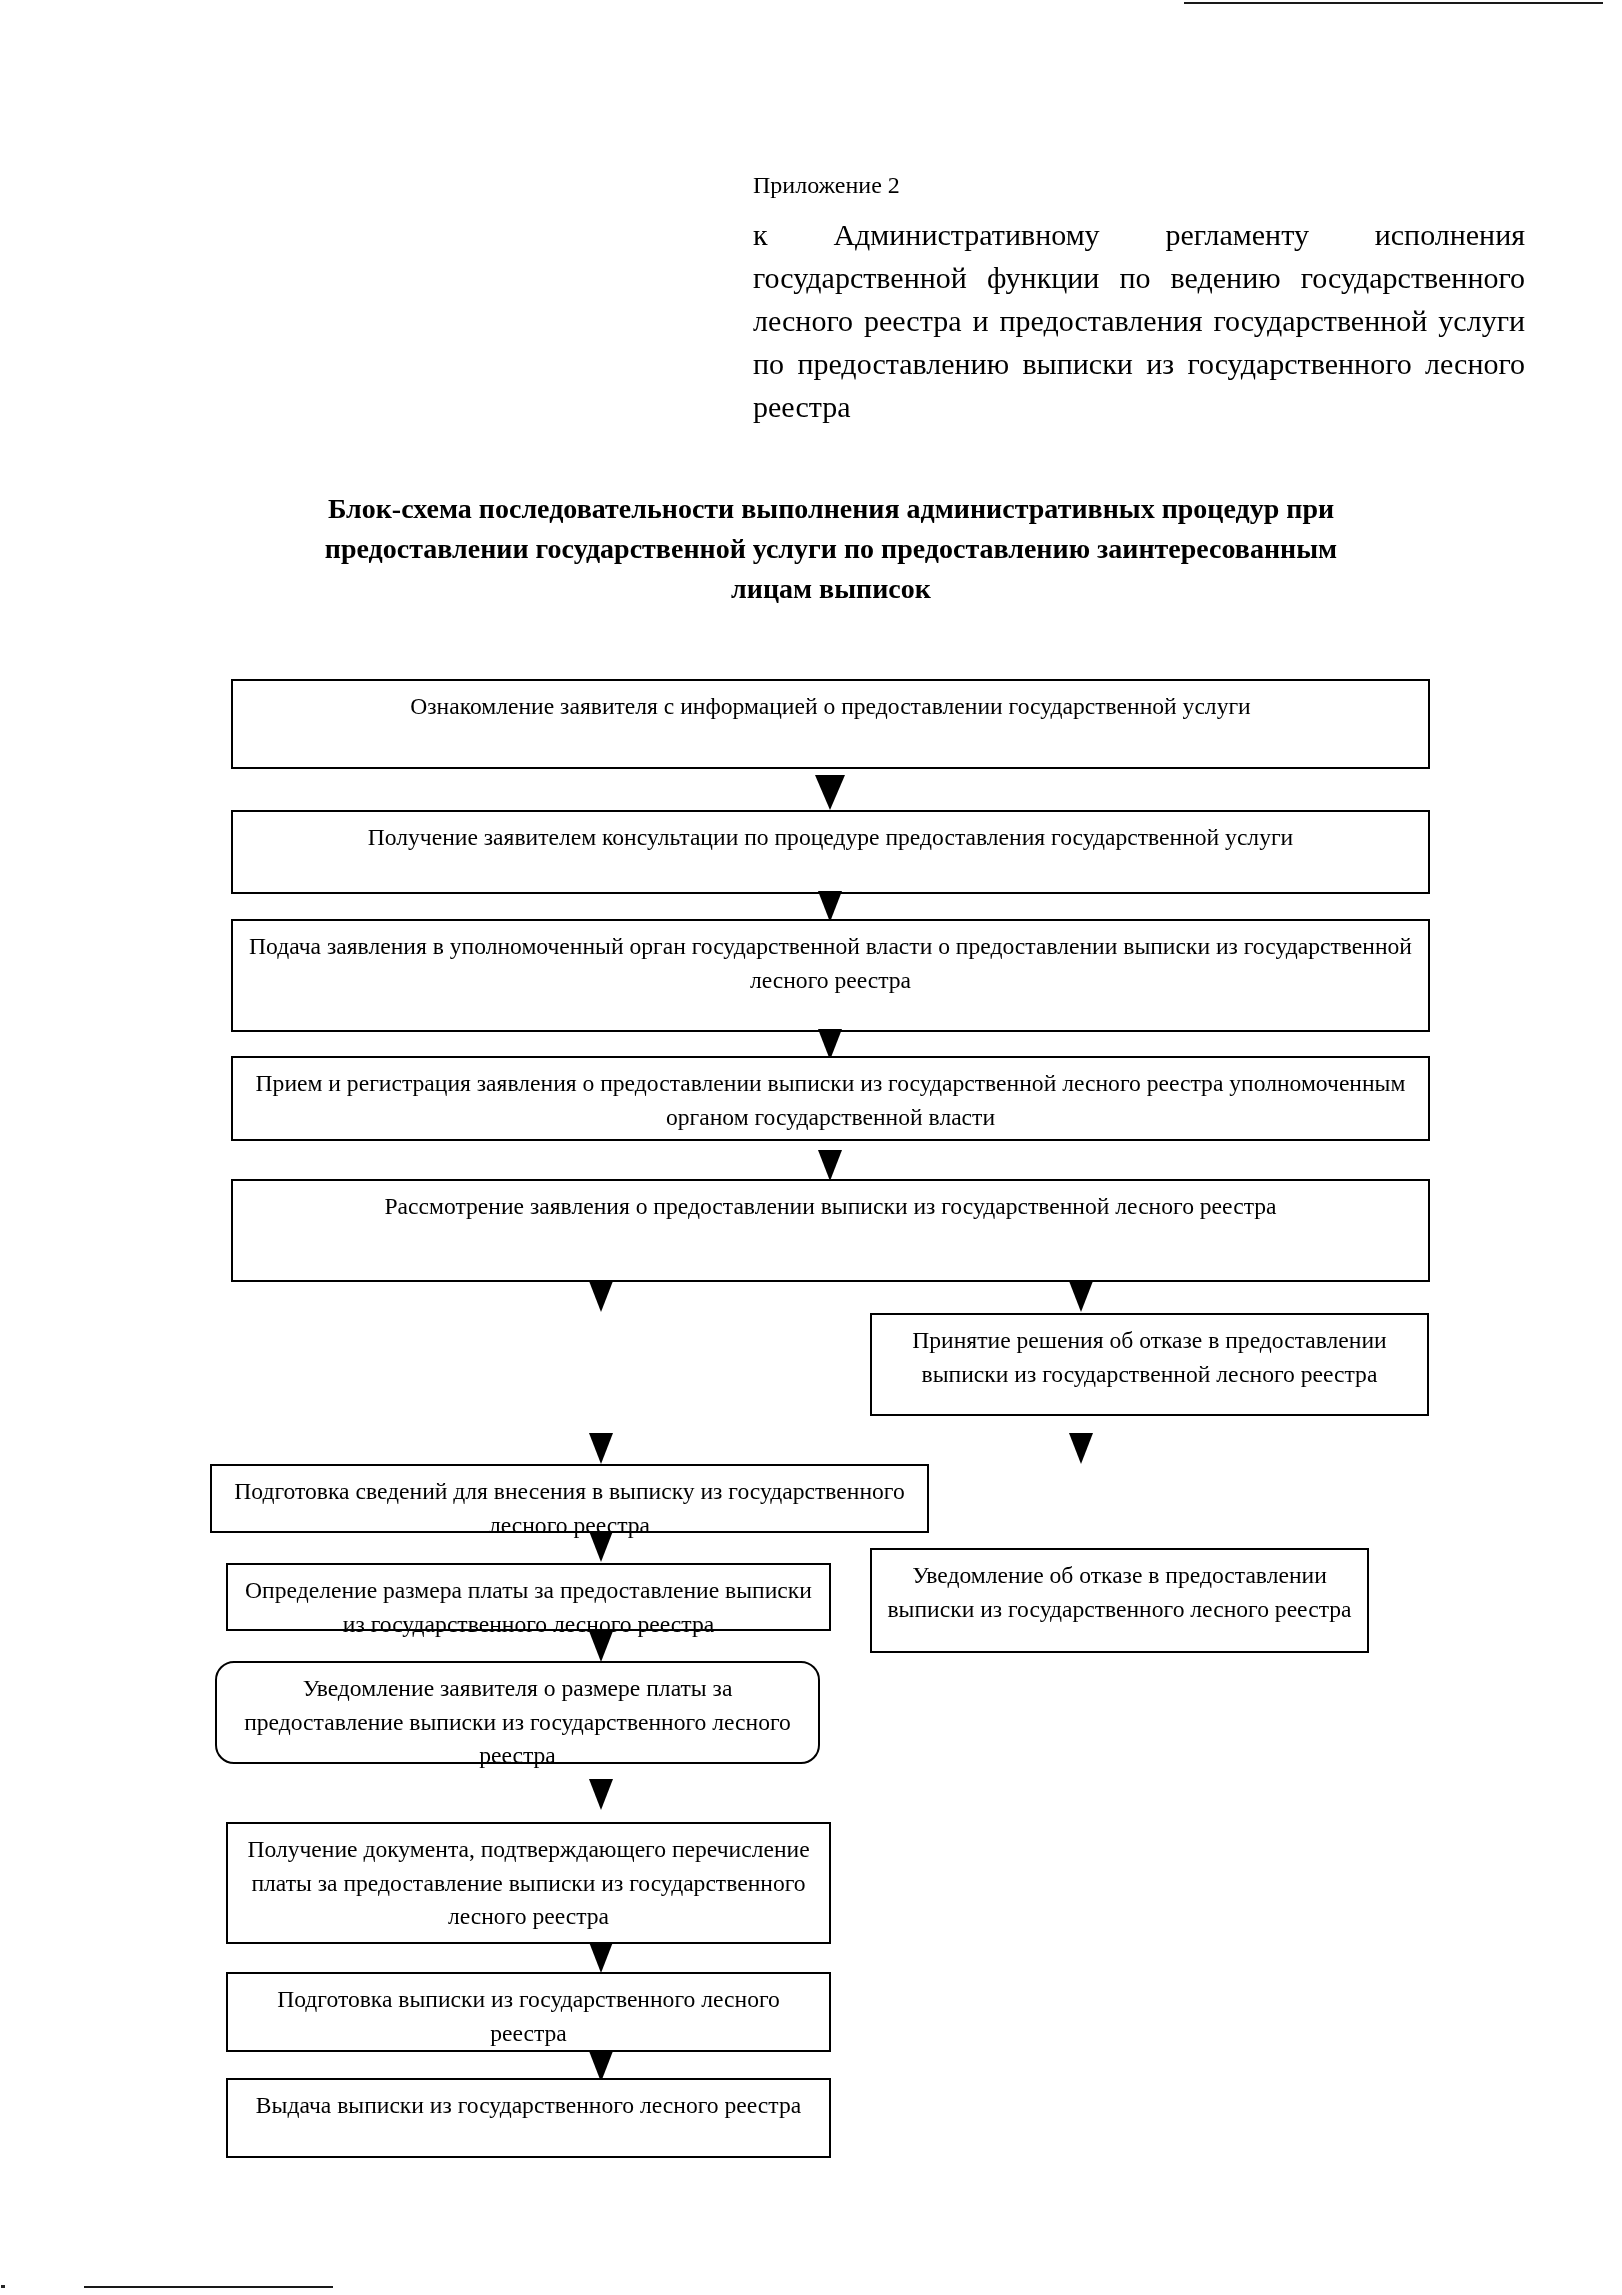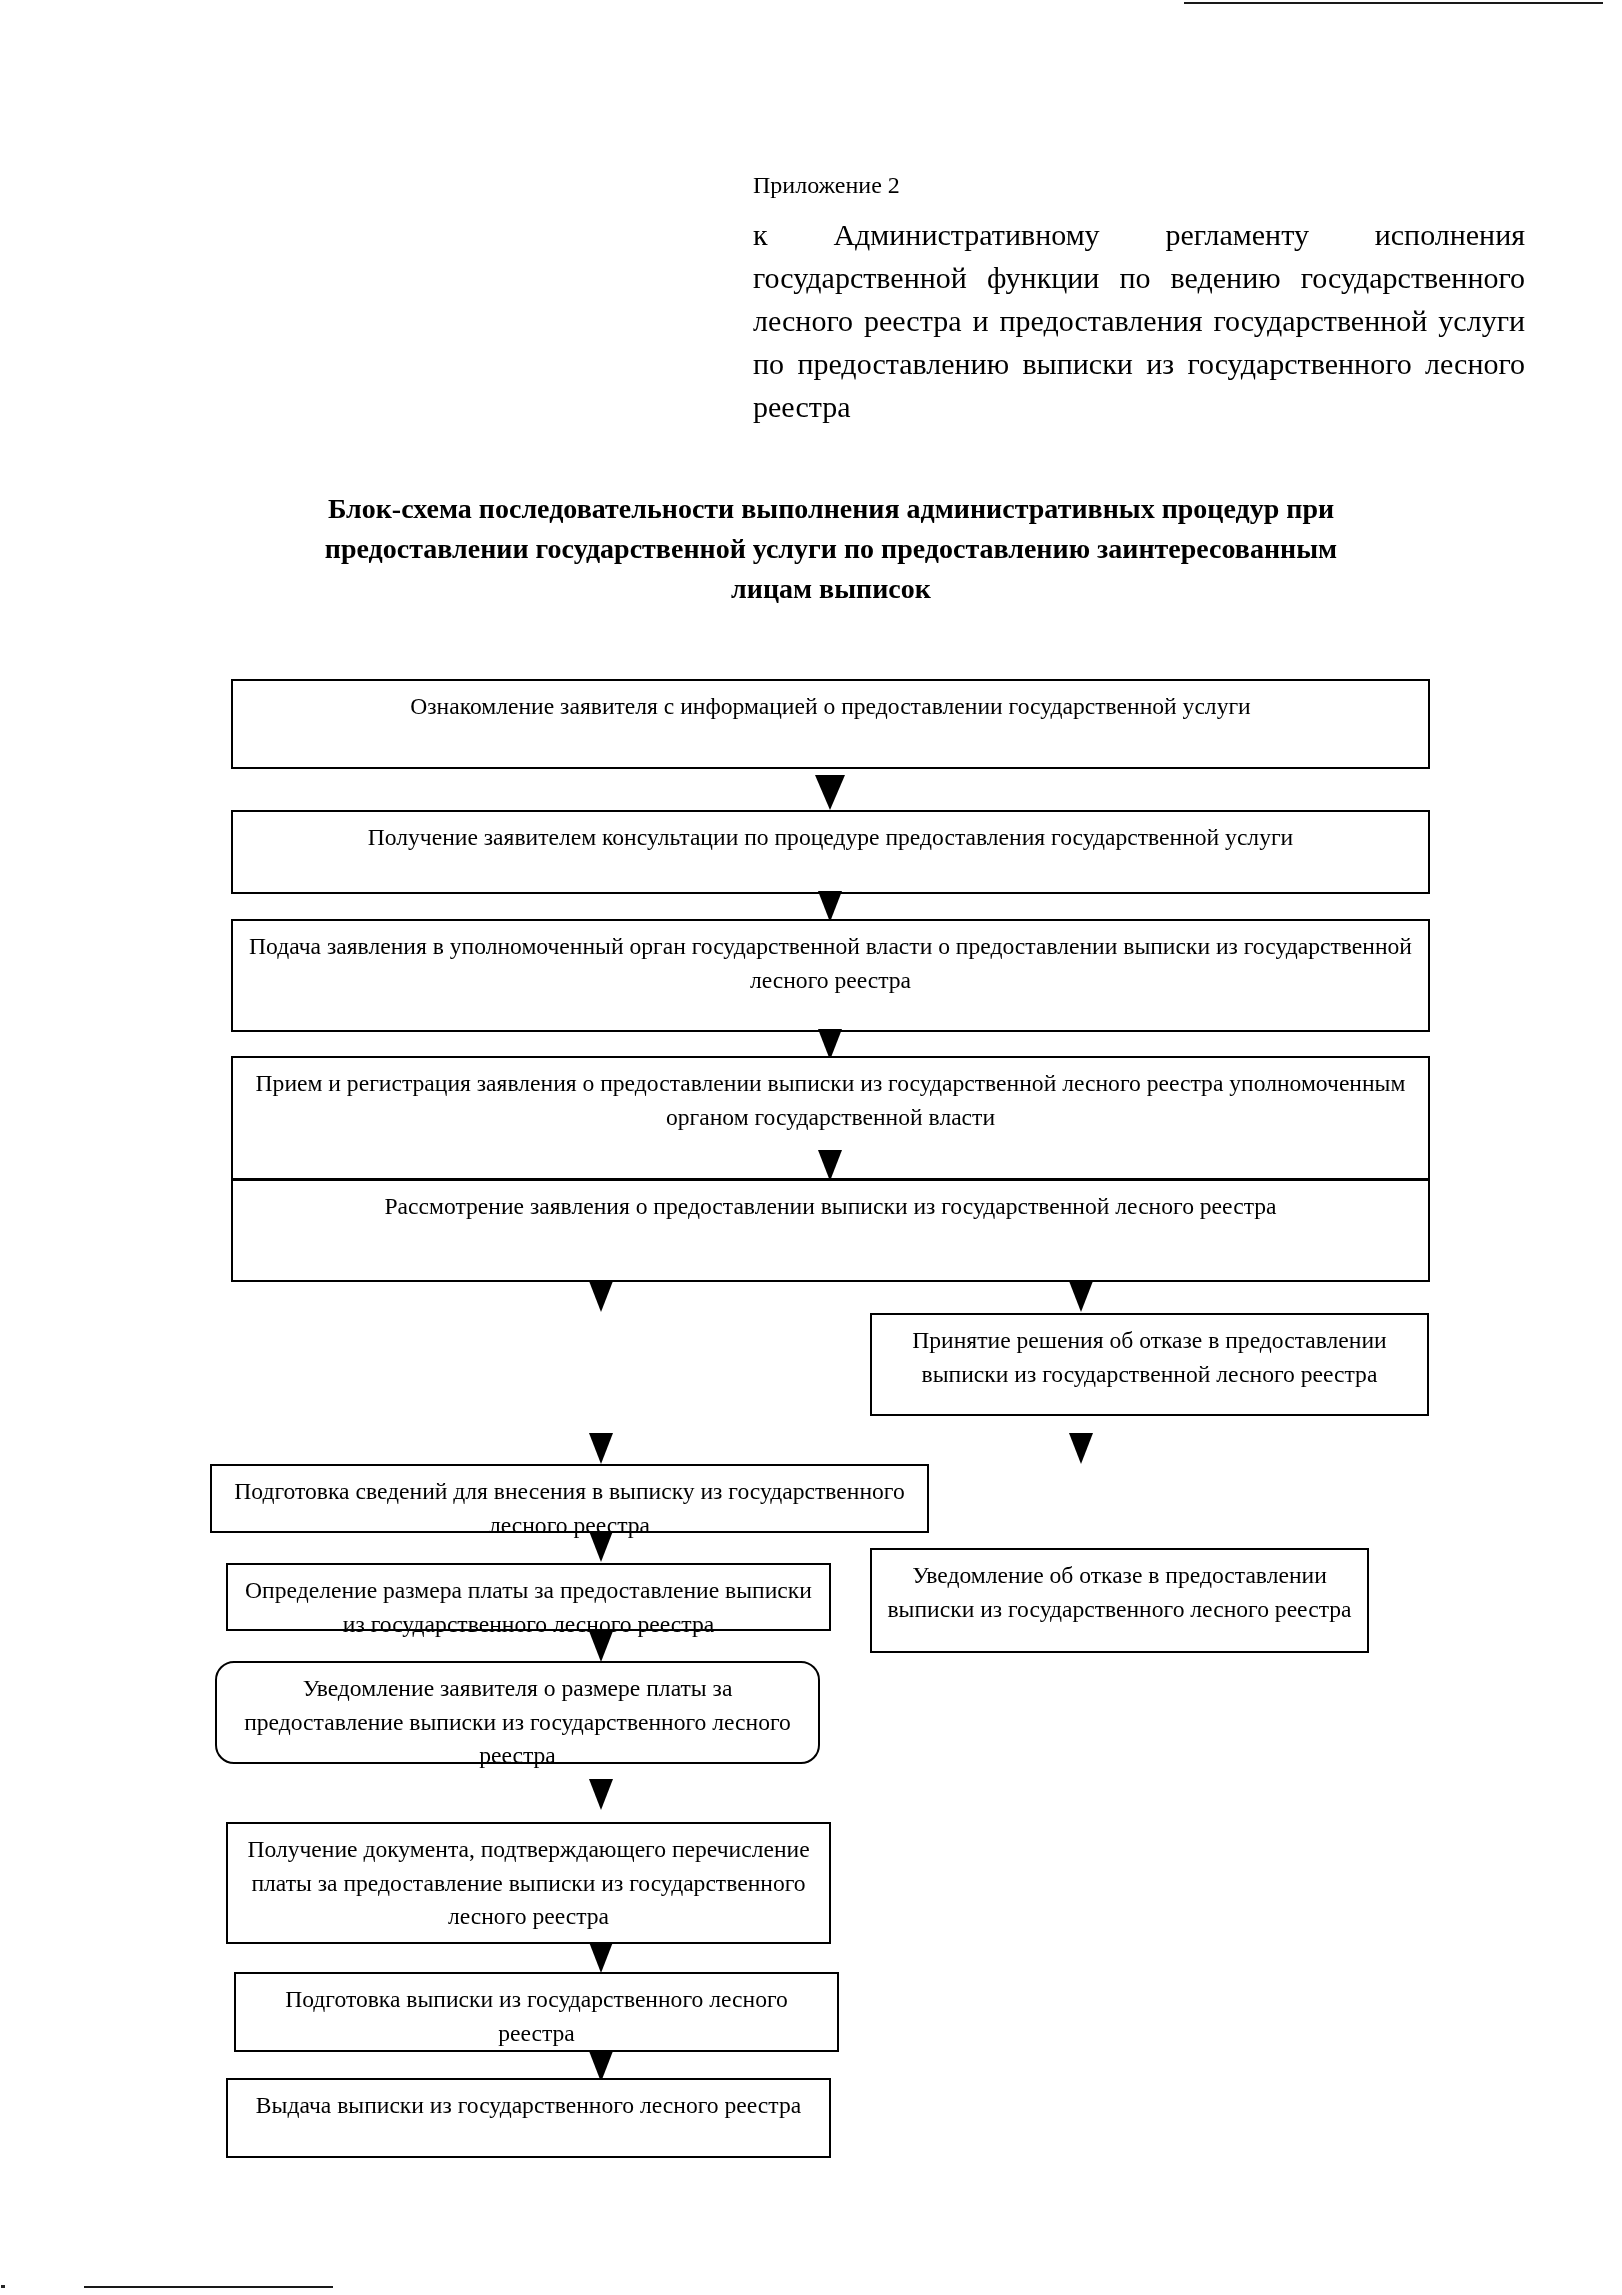--- a/index.html
+++ b/index.html
@@ -150,21 +150,21 @@
     <div class="fbox" style="left:231px; top:810px; width:1199px; height:84px;">
       <span>Получение заявителем консультации по процедуре предоставления государственной услуги</span>
     </div>
     <div class="arrow narrow" style="left:818px; top:891px;"></div>
 
     <div class="fbox" style="left:231px; top:919px; width:1199px; height:113px;">
       <span>Подача заявления в уполномоченный орган государственной власти о предоставлении  выписки из государственной лесного реестра</span>
     </div>
     <div class="arrow narrow" style="left:818px; top:1029px;"></div>
 
-    <div class="fbox" style="left:231px; top:1056px; width:1199px; height:124px;">
+    <div class="fbox" style="left:231px; top:1056px; width:1199px; height:85px;">
       <span>Прием и регистрация заявления о предоставлении выписки из государственной лесного реестра уполномоченным органом государственной власти</span>
     </div>
     <div class="arrow narrow" style="left:818px; top:1150px;"></div>
 
     <div class="fbox" style="left:231px; top:1179px; width:1199px; height:103px;">
       <span>Рассмотрение заявления о предоставлении выписки из государственной лесного реестра</span>
     </div>
 
     <div class="arrow narrow" style="left:589px; top:1281px;"></div>
     <div class="arrow narrow" style="left:1069px; top:1281px;"></div>
@@ -195,21 +195,21 @@
     <div class="fbox" style="left:215px; top:1661px; width:605px; height:103px;border-radius:19px;">
       <span>Уведомление заявителя о размере платы за предоставление выписки из государственного лесного реестра</span>
     </div>
     <div class="arrow narrow" style="left:589px; top:1779px;"></div>
 
     <div class="fbox" style="left:226px; top:1822px; width:605px; height:122px;">
       <span>Получение документа, подтверждающего перечисление платы за предоставление выписки из государственного лесного реестра</span>
     </div>
     <div class="arrow narrow" style="left:589px; top:1942px;"></div>
 
-    <div class="fbox" style="left:226px; top:1972px; width:605px; height:80px;margin-left:8px;">
+    <div class="fbox" style="left:226px; top:1972px; width:605px; height:80px;">
       <span>Подготовка выписки из государственного лесного реестра</span>
     </div>
     <div class="arrow narrow" style="left:589px; top:2051px;"></div>
 
     <div class="fbox" style="left:226px; top:2078px; width:605px; height:80px;">
       <span>Выдача выписки из государственного лесного реестра</span>
     </div>
 
   </div>
 </div>

